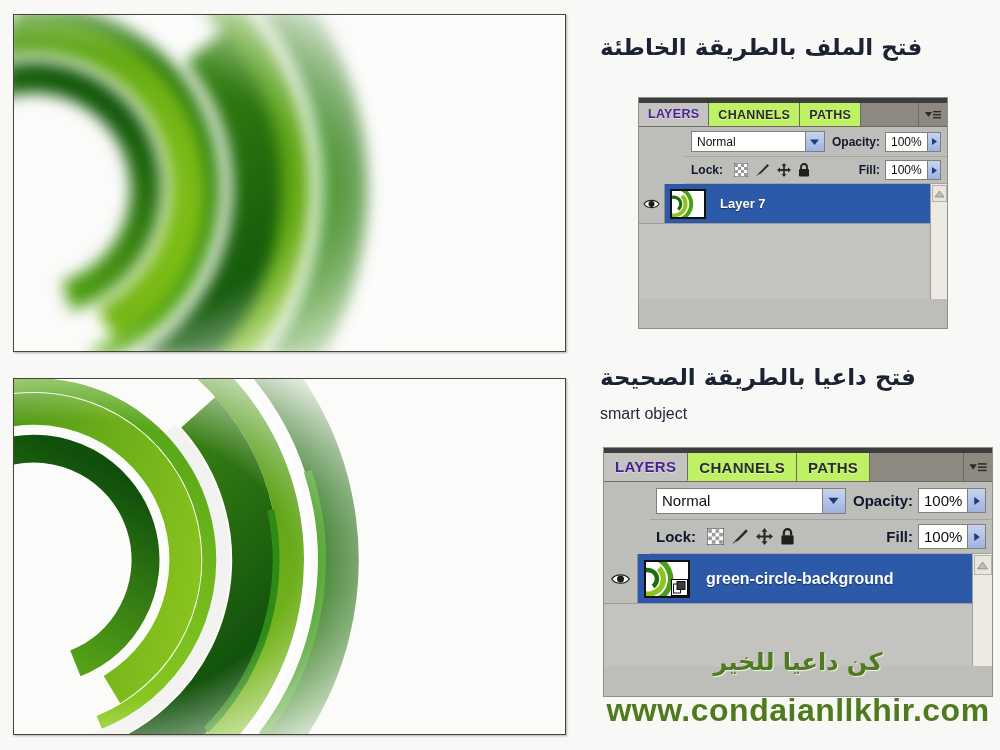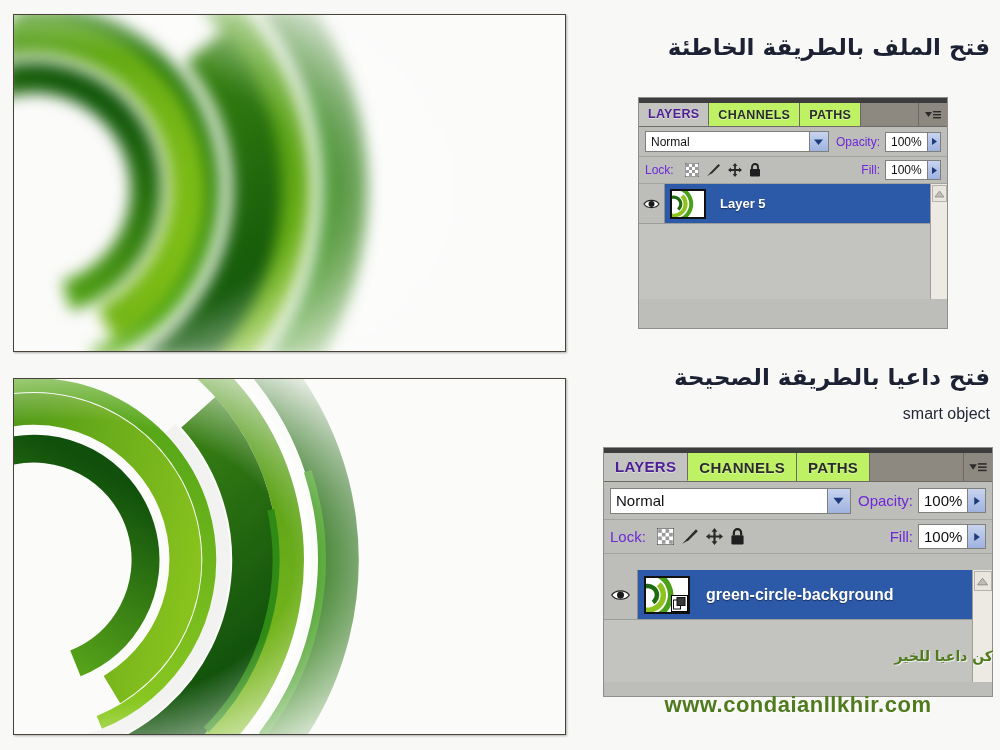--- a/index.html
+++ b/index.html
@@ -22,21 +22,21 @@
   #preview-blurry { left: 13px; top: 14px; width: 553px; height: 338px; }
   #preview-sharp  { left: 13px; top: 378px; width: 553px; height: 357px; }
 
   .art { position: absolute; inset: 0; background: #fbfbfa; overflow: hidden; }
   .art svg { display: block; width: 100%; height: 100%; }
   #preview-blurry .art { filter: blur(7px) saturate(1.05); transform: scale(1.04); }
 
   
   .caption {
     position: absolute;
-    text-align: right;
+    text-align: left;
     color: #1c2233;
     font-weight: bold;
     direction: rtl;
     font-family: "DejaVu Sans", sans-serif;
     text-shadow: 0 1px 0 rgba(255,255,255,.7);
   }
   #caption-wrong   { left: 600px; top: 34px;  width: 390px; font-size: 23px; }
   #caption-right   { left: 600px; top: 364px; width: 390px; font-size: 23px; }
   #caption-smart   { left: 600px; top: 405px; width: 390px; font-size: 16px;
                      direction: ltr; font-weight: normal; color: #232838;
@@ -80,20 +80,21 @@
   .ps-menu-btn {
     width: 28px; background: #8d8880;
     display: flex; align-items: center; justify-content: center;
   }
 
   .ps-row {
     display: flex; align-items: center;
     padding: 0 6px;
     background: #bdbdba;
     border-bottom: 1px solid #a3a39f;
+    margin-left: 46px;
   }
   .ps-row.mode-row { height: 30px; }
   .ps-row.lock-row { height: 27px; }
 
   .ps-select {
     flex: 1;
     display: flex; align-items: center;
     background: #fff;
     border: 1px solid #7f7f7c;
     height: 21px;
@@ -101,21 +102,21 @@
     margin-right: 7px;
   }
   .ps-select .sel-text { padding-left: 5px; color: #101010; }
   .ps-select .sel-arrow {
     position: absolute; right: 0; top: 0; bottom: 0; width: 19px;
     background: linear-gradient(#c8d4ef, #9fb3e0);
     border-left: 1px solid #7f7f7c;
     display: flex; align-items: center; justify-content: center;
   }
 
-  .ps-label { white-space: nowrap; color: #6d28d9; margin-right: 5px; font-weight: normal; }
+  .ps-label { white-space: nowrap; color: #0f172a; margin-right: 5px; font-weight: bold; }
 
   .ps-numfield {
     display: flex; align-items: center;
     background: #fff;
     border: 1px solid #7f7f7c;
     height: 20px;
     position: relative;
   }
   .ps-numfield .num { padding: 4px 5px; color: #0d0d0d; }
   .ps-numfield .nf-arrow {
@@ -190,32 +191,32 @@
   #panel-right .ps-row.lock-row { height: 34px; }
   #panel-right .ps-select { height: 26px; }
   #panel-right .ps-select .sel-arrow { width: 23px; }
   #panel-right .ps-numfield { height: 25px; width: 68px; }
   #panel-right .ps-numfield .nf-arrow { width: 21px; }
   #panel-right .ps-label, #panel-right .sel-text, #panel-right .num { font-size: 15px; }
   #panel-right .ps-layer-row { height: 50px; }
   #panel-right .eye-cell { width: 34px; }
   #panel-right .layer-thumb { width: 46px; height: 38px; margin-left: 6px; }
   #panel-right .layer-name { font-size: 16px; margin-left: 16px; }
-  #panel-right .ps-layer-area { height: 112px; margin-top: 16px; }
+  #panel-right .ps-layer-area { height: 112px; }
   #panel-right .ps-scroll { width: 20px; }
   #panel-right .scroll-up { width: 18px; height: 20px; margin-top: 1px; }
 
   
   .watermark {
     position: absolute; text-align: center; width: 390px; left: 603px;
     color: #4f7a1e; font-weight: bold;
     text-shadow: 1px 1px 1px rgba(255,255,255,.8);
   }
-  #wm-arabic { top: 648px; font-size: 14px; direction: rtl; font-family: "DejaVu Sans", sans-serif; text-align: right; }
-  #wm-url    { top: 692px; font-size: 22px; letter-spacing: .5px; }
+  #wm-arabic { top: 648px; font-size: 24px; direction: rtl; font-family: "DejaVu Sans", sans-serif; }
+  #wm-url    { top: 692px; font-size: 32px; letter-spacing: .5px; }
 
   .ico { display: inline-block; line-height: 0; }
 </style>
 </head>
 <body>
 
 <div id="page">
 
   <div class="preview-frame" id="preview-blurry">
     <div class="art">
@@ -399,21 +400,21 @@
             <svg viewBox="0 0 40 34" preserveAspectRatio="none" style="width:100%;height:100%">
               <rect width="40" height="34" fill="#fff"></rect>
               <g transform="translate(2,17)">
                 <circle r="22" fill="none" stroke="#4ba019" stroke-width="5" stroke-dasharray="55 90" transform="rotate(-70)"></circle>
                 <circle r="15" fill="none" stroke="#8dc21f" stroke-width="5" stroke-dasharray="42 70" transform="rotate(-45)"></circle>
                 <circle r="9" fill="none" stroke="#1e6b12" stroke-width="4" stroke-dasharray="30 60" transform="rotate(-140)"></circle>
               </g>
             </svg>
           </span>
         </div>
-        <span class="layer-name">Layer 5</span>
+        <span class="layer-name">Layer 7</span>
       </div>
       <div class="ps-empty" style="height:75px"></div>
       <div class="ps-scroll">
         <div class="scroll-up">
           <svg width="11" height="8" viewBox="0 0 11 8">
               <polygon points="5.5,1 10,7 1,7" fill="#bdbdb4" stroke="#8e8c85" stroke-width=".8"></polygon>
             </svg>
         </div>
       </div>
     </div>

